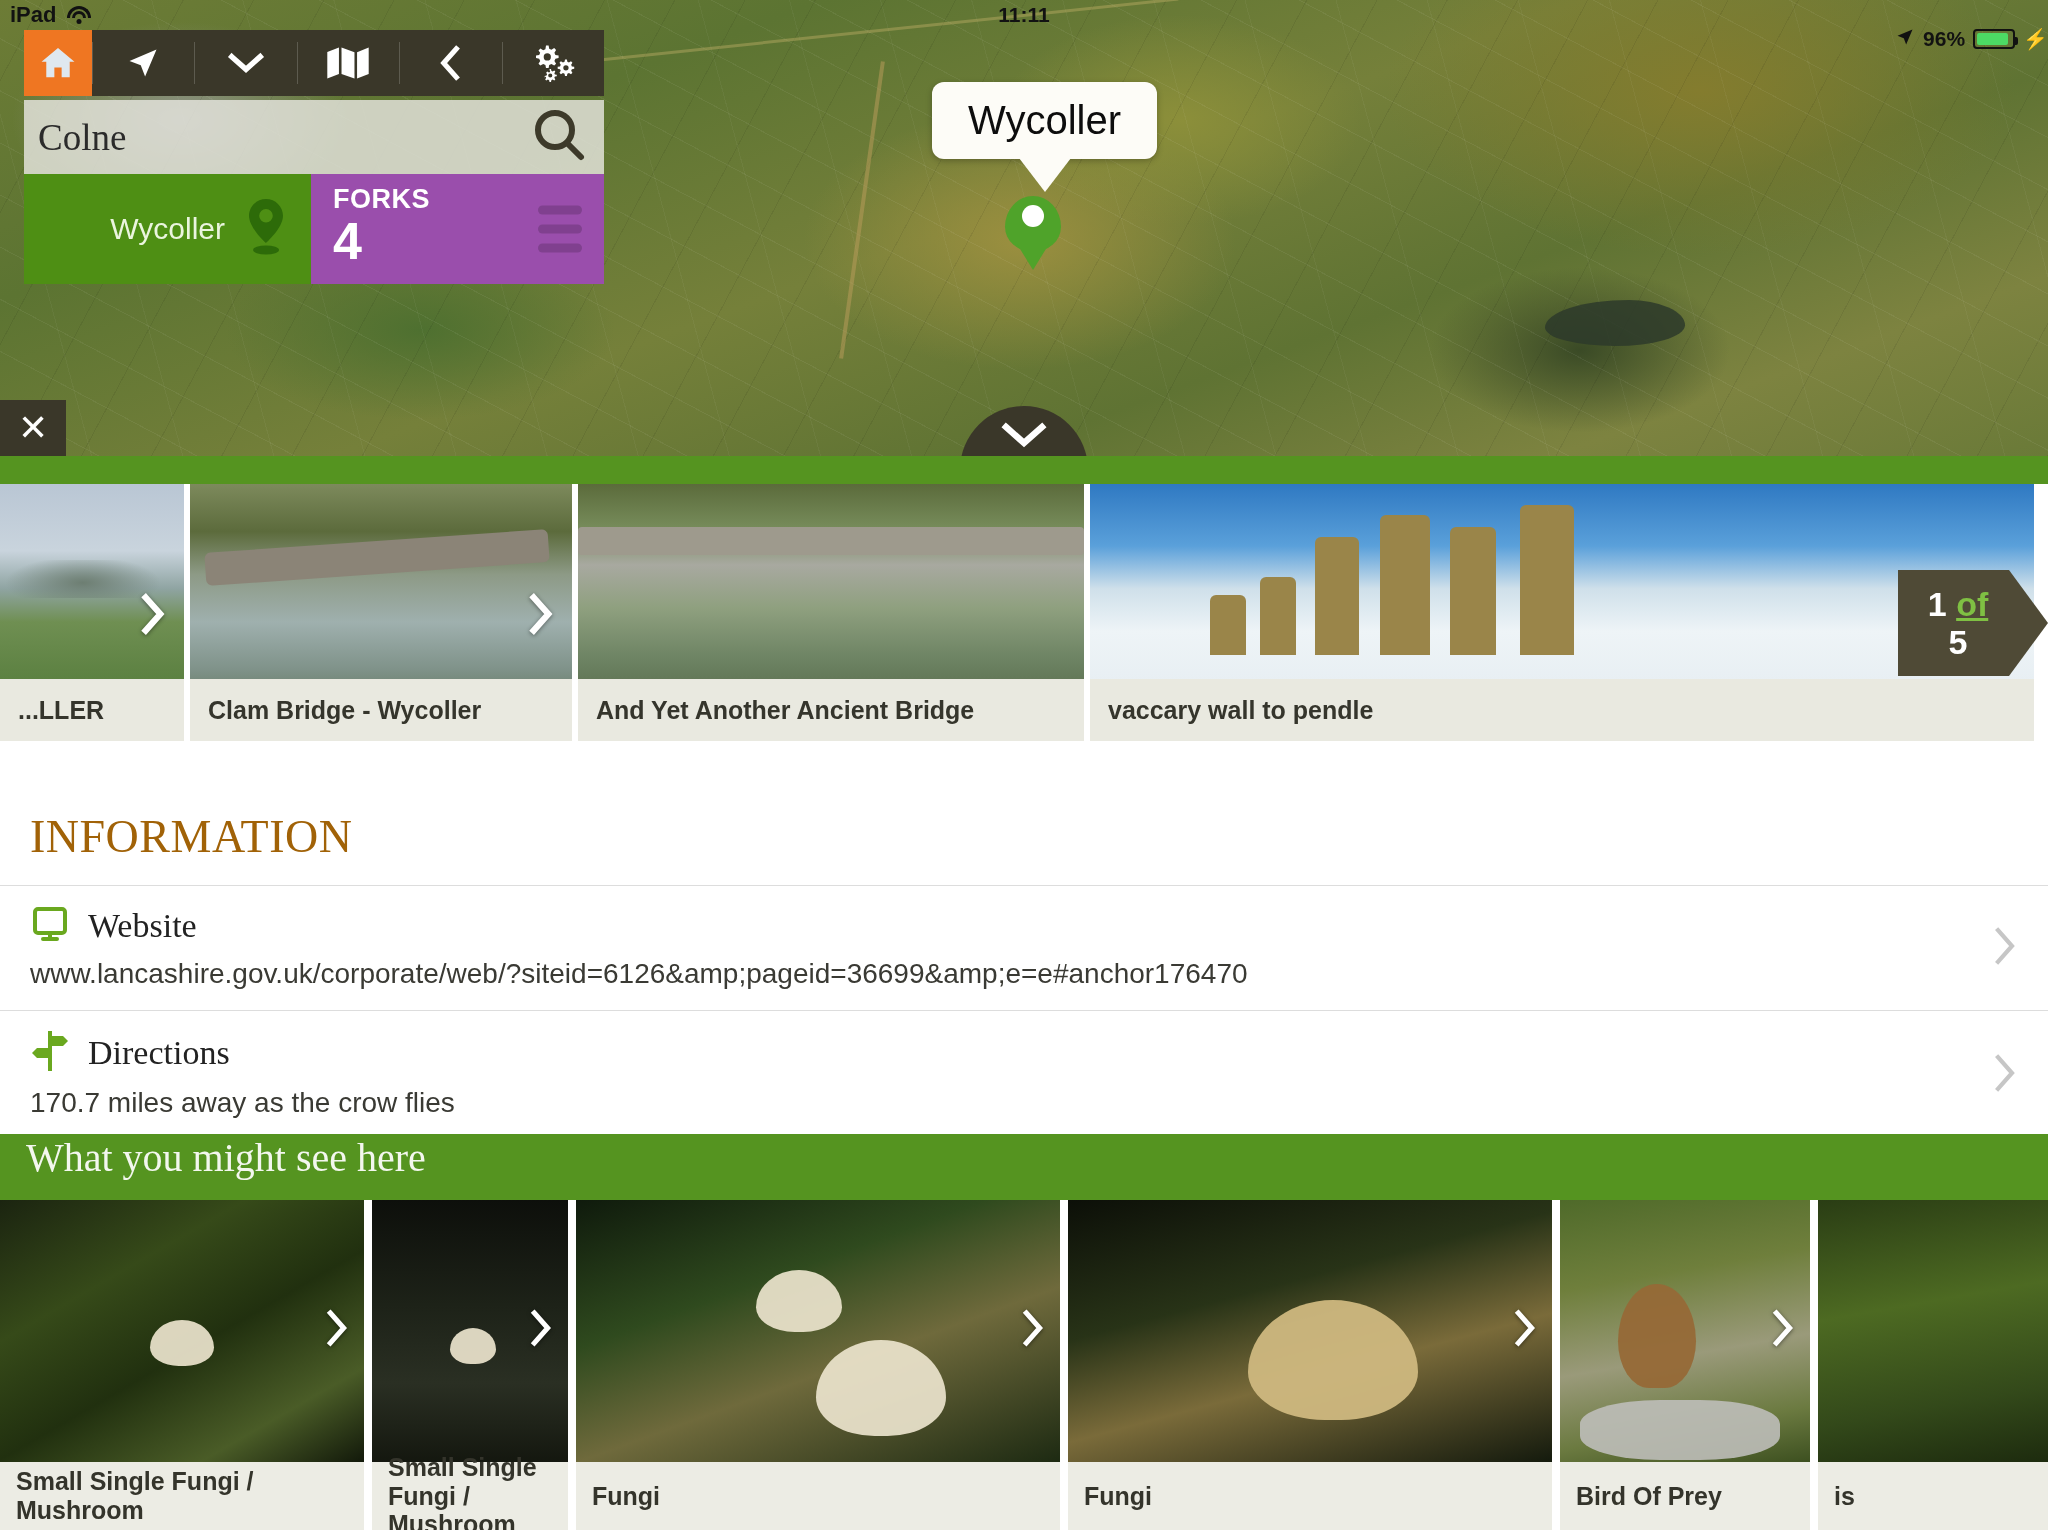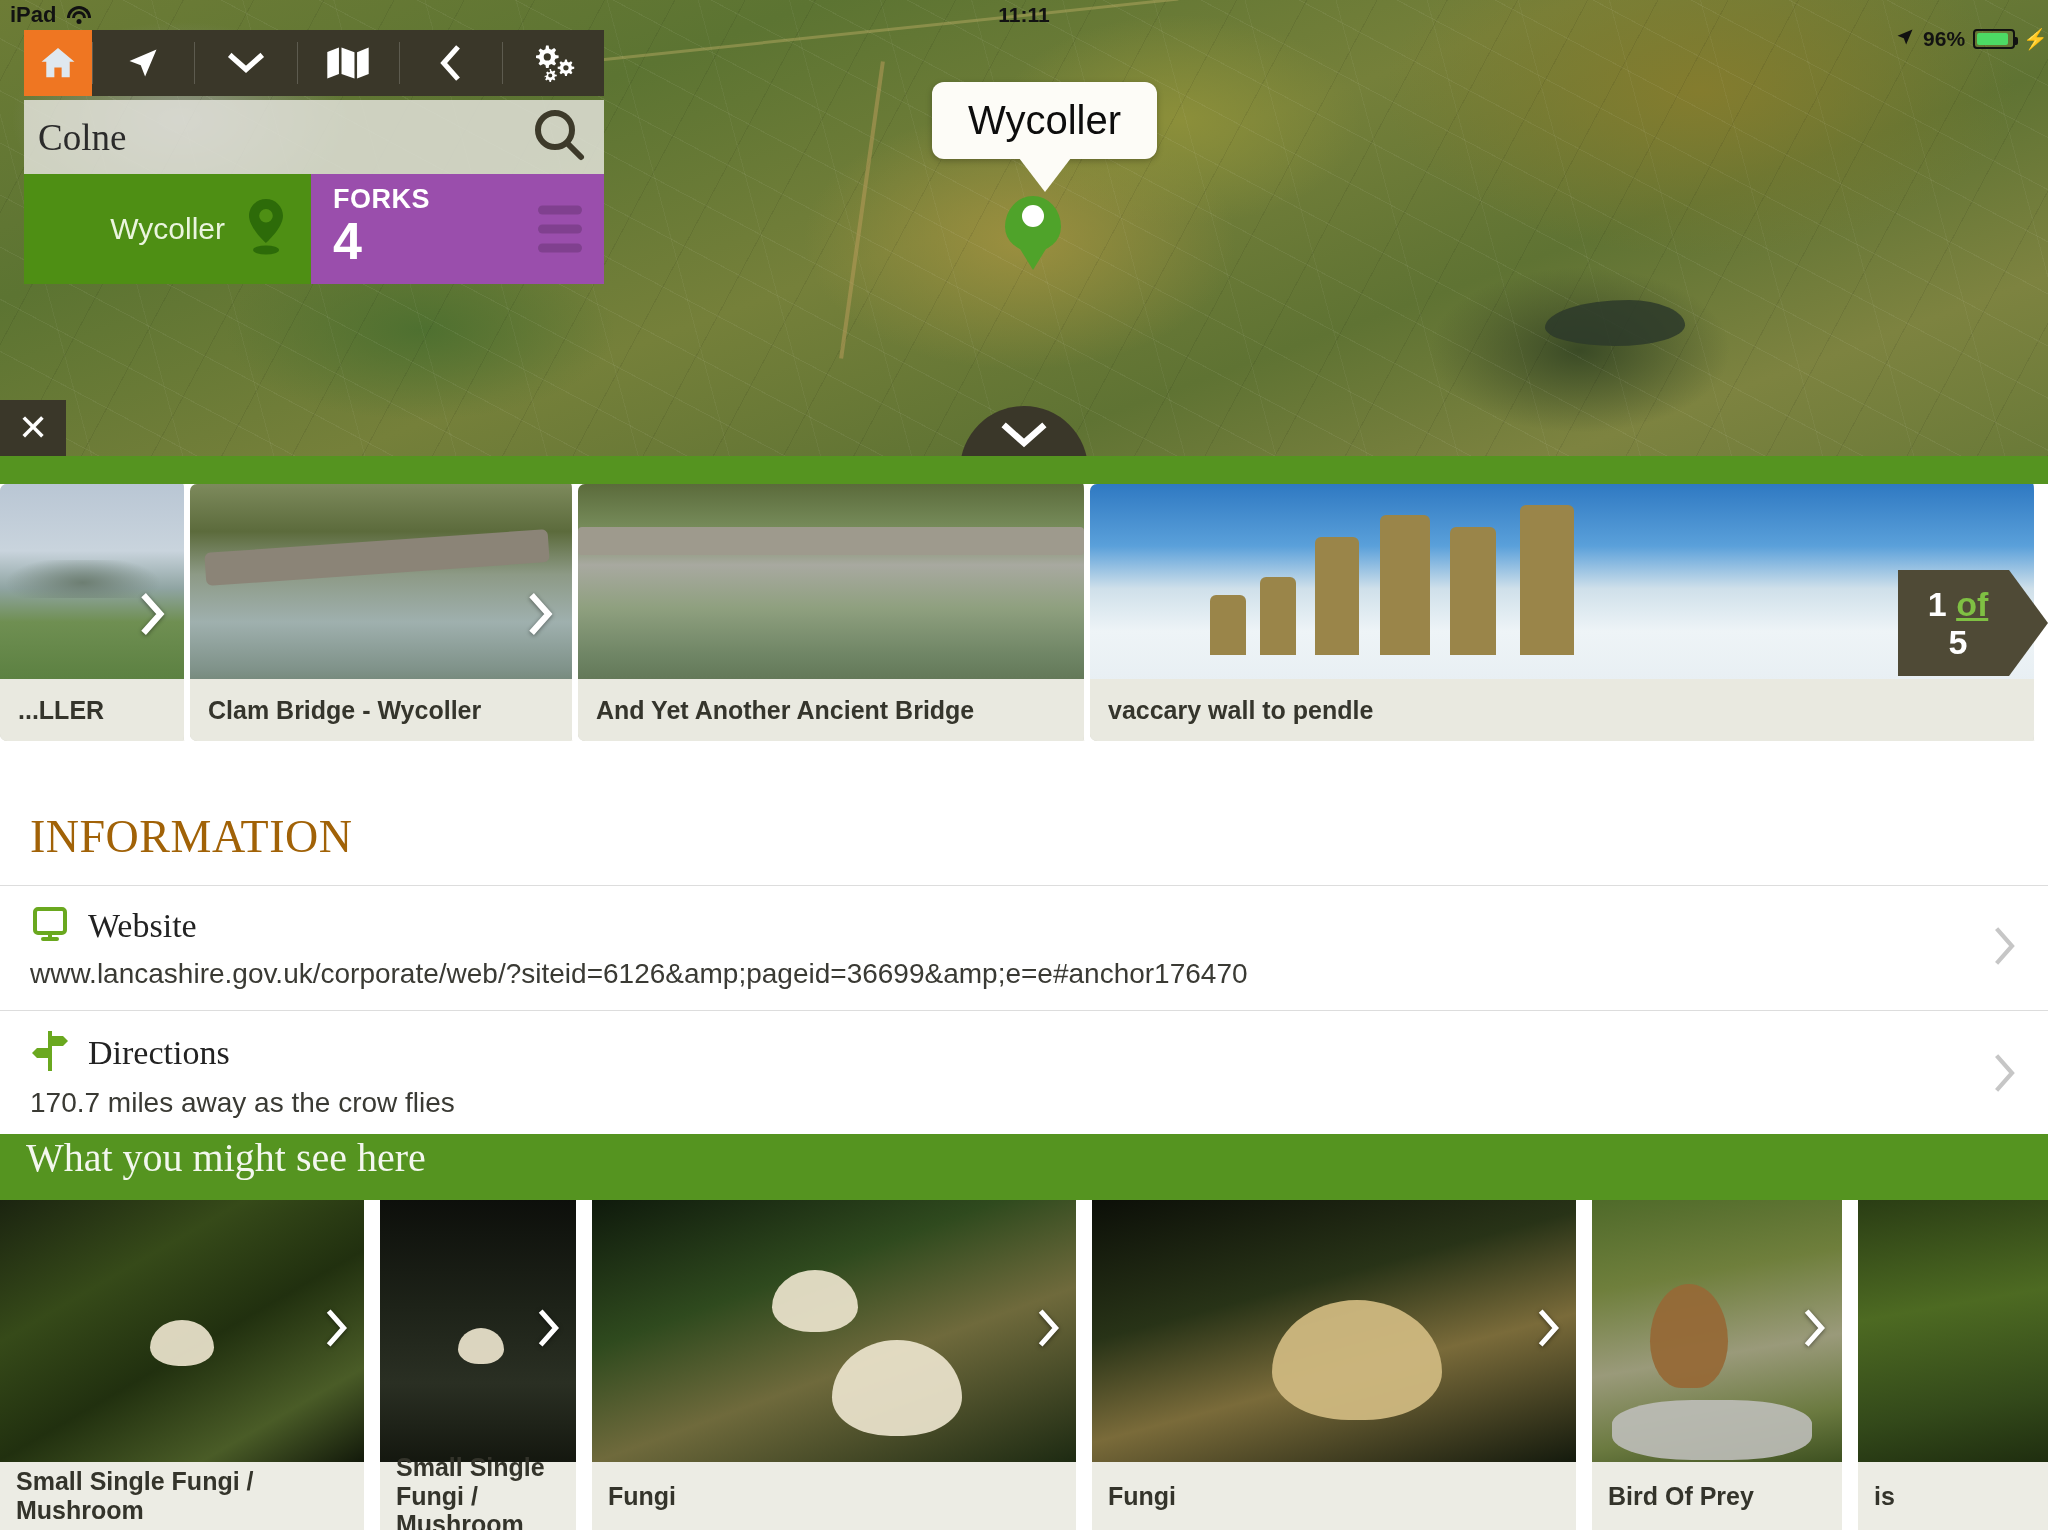--- a/index.html
+++ b/index.html
@@ -153,21 +153,21 @@
     position: absolute; left: 0; top: 456px; width: 2048px; height: 28px; background: #559420; z-index: 5;
   }
 
   
   .gallery {
     position: absolute; left: 0; top: 484px; width: 2048px; height: 300px;
     display: flex; overflow: hidden; background: #ffffff;
   }
   .g-card {
     position: relative; flex: 0 0 auto; height: 257px; overflow: hidden;
-    border-right: 6px solid #fff; background: #cfcfc5; border-radius: 7px;
+    border-right: 6px solid #fff; background: #cfcfc5;
   }
   .g-img { position:absolute; left:0; top:0; right:0; height: 238px; overflow: hidden; }
   .g-cap {
     position: absolute; left:0; right:0; bottom:0; height: 62px; background: #e9e9e0;
     display:flex; align-items:center; padding: 0 18px;
     font-family: "Liberation Sans Narrow", "Liberation Sans", sans-serif;
     font-size: 25px; font-weight: 700; color: #35352c; white-space: nowrap;
   }
   .g-cap.wide { font-family: "Liberation Sans", sans-serif; font-weight: 700; }
   .g-next {
@@ -238,21 +238,21 @@
     position: absolute; left: 0; top: 1134px; width: 2048px; height: 66px;
     background: #559420; display: flex; align-items: flex-start; padding-left: 26px;
   }
   .sec-header .t {
     font-family: "Liberation Serif", serif; font-size: 40px; color: #f3f7ee;
   }
 
   
   .species {
     position: absolute; left: 0; top: 1200px; width: 2048px; height: 336px;
-    display: flex; overflow: hidden; background: #ffffff; gap: 8px;
+    display: flex; overflow: hidden; background: #ffffff;
   }
   .s-card {
     position: relative; flex: 0 0 auto; height: 330px; overflow: hidden;
     border-right: 8px solid #fff; background: #e9e9e0;
   }
   .s-img { position: absolute; left:0; right:0; top:0; height: 262px; overflow: hidden; }
   .s-cap {
     position: absolute; left:0; right:0; bottom:0; height: 68px; background: #ecece4;
     display:flex; align-items:center; padding: 0 16px;
     font-family: "Liberation Sans Narrow", "Liberation Sans", sans-serif;

